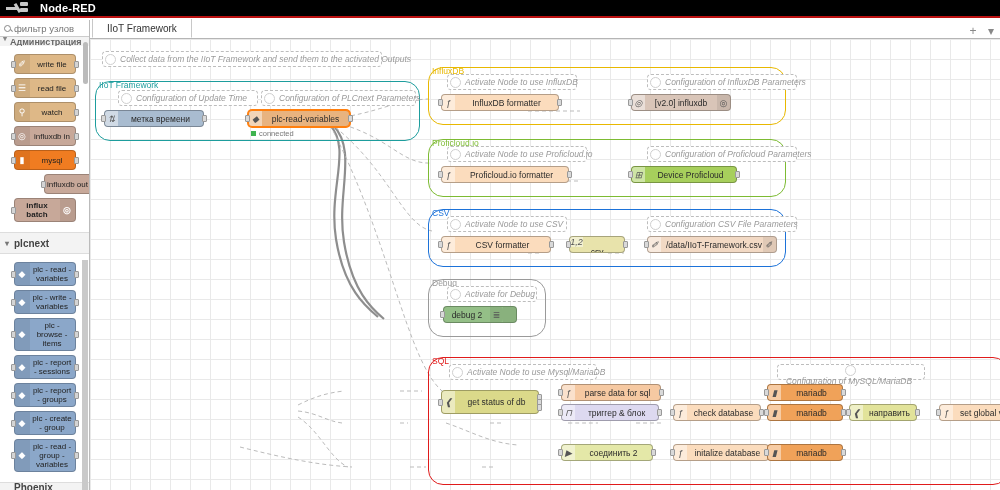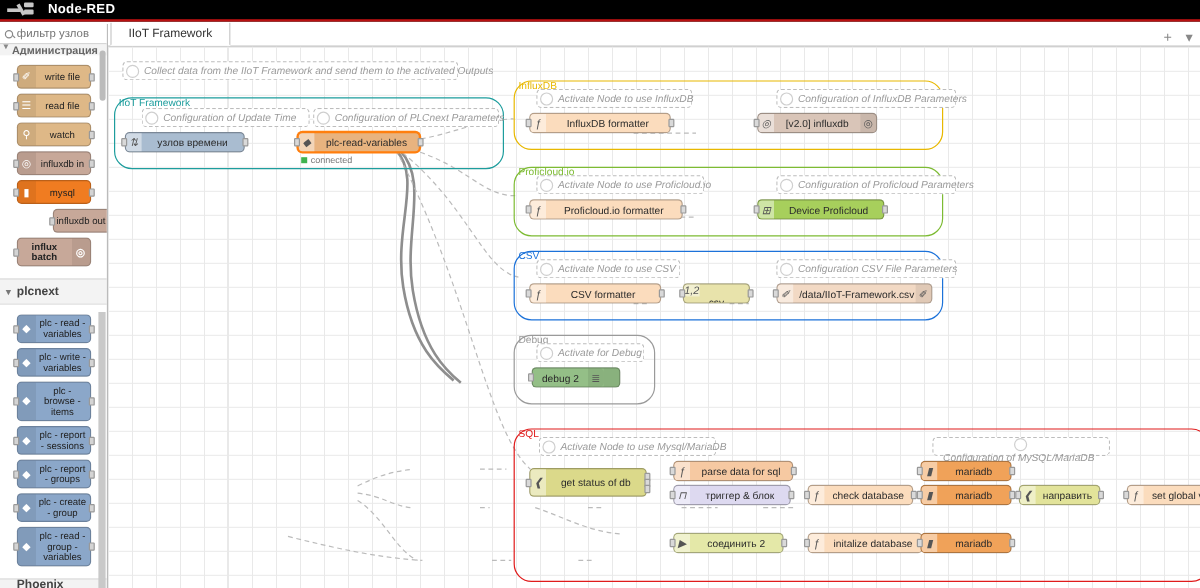--- a/index.html
+++ b/index.html
@@ -335,21 +335,21 @@
           <div class="cnode" style="left: 22px; top: 8px; width: 140px;">
             <span class="bub"></span>
             <span class="ctxt">Configuration of Update Time</span>
           </div>
           <div class="cnode" style="left: 165px; top: 8px; width: 155px;">
             <span class="bub"></span>
             <span class="ctxt">Configuration of PLCnext Parameters</span>
           </div>
           <div class="node" style="left: 8px; top: 28px; width: 100px; background: rgb(169, 188, 208);">
             <span class="nico">⇅</span>
-            <span class="ntxt">узлов времени</span>
+            <span class="ntxt">метка времени</span>
             <span class="p in"></span>
             <span class="p out"></span>
           </div>
           <div class="node sel" style="left: 152px; top: 28px; width: 102px; background: rgb(232, 179, 127);">
             <span class="nico">◆</span>
             <span class="ntxt">plc-read-variables</span>
             <span class="p in"></span>
             <span class="p out"></span>
             <span class="status">
               <i class="dot"></i>

